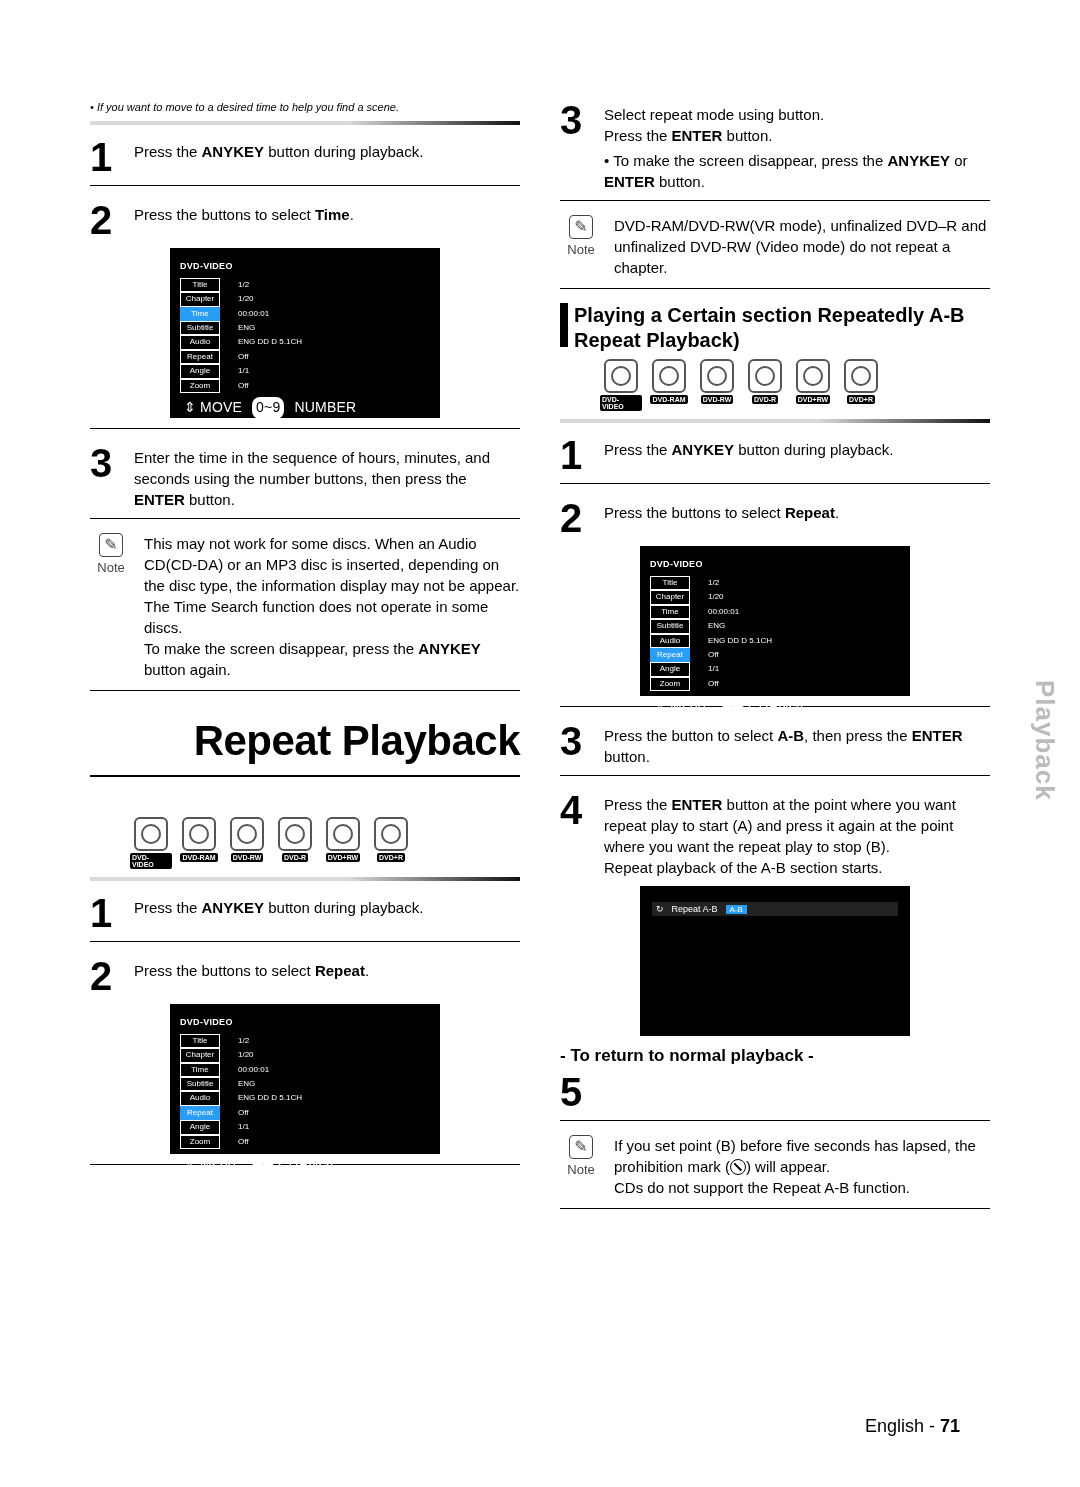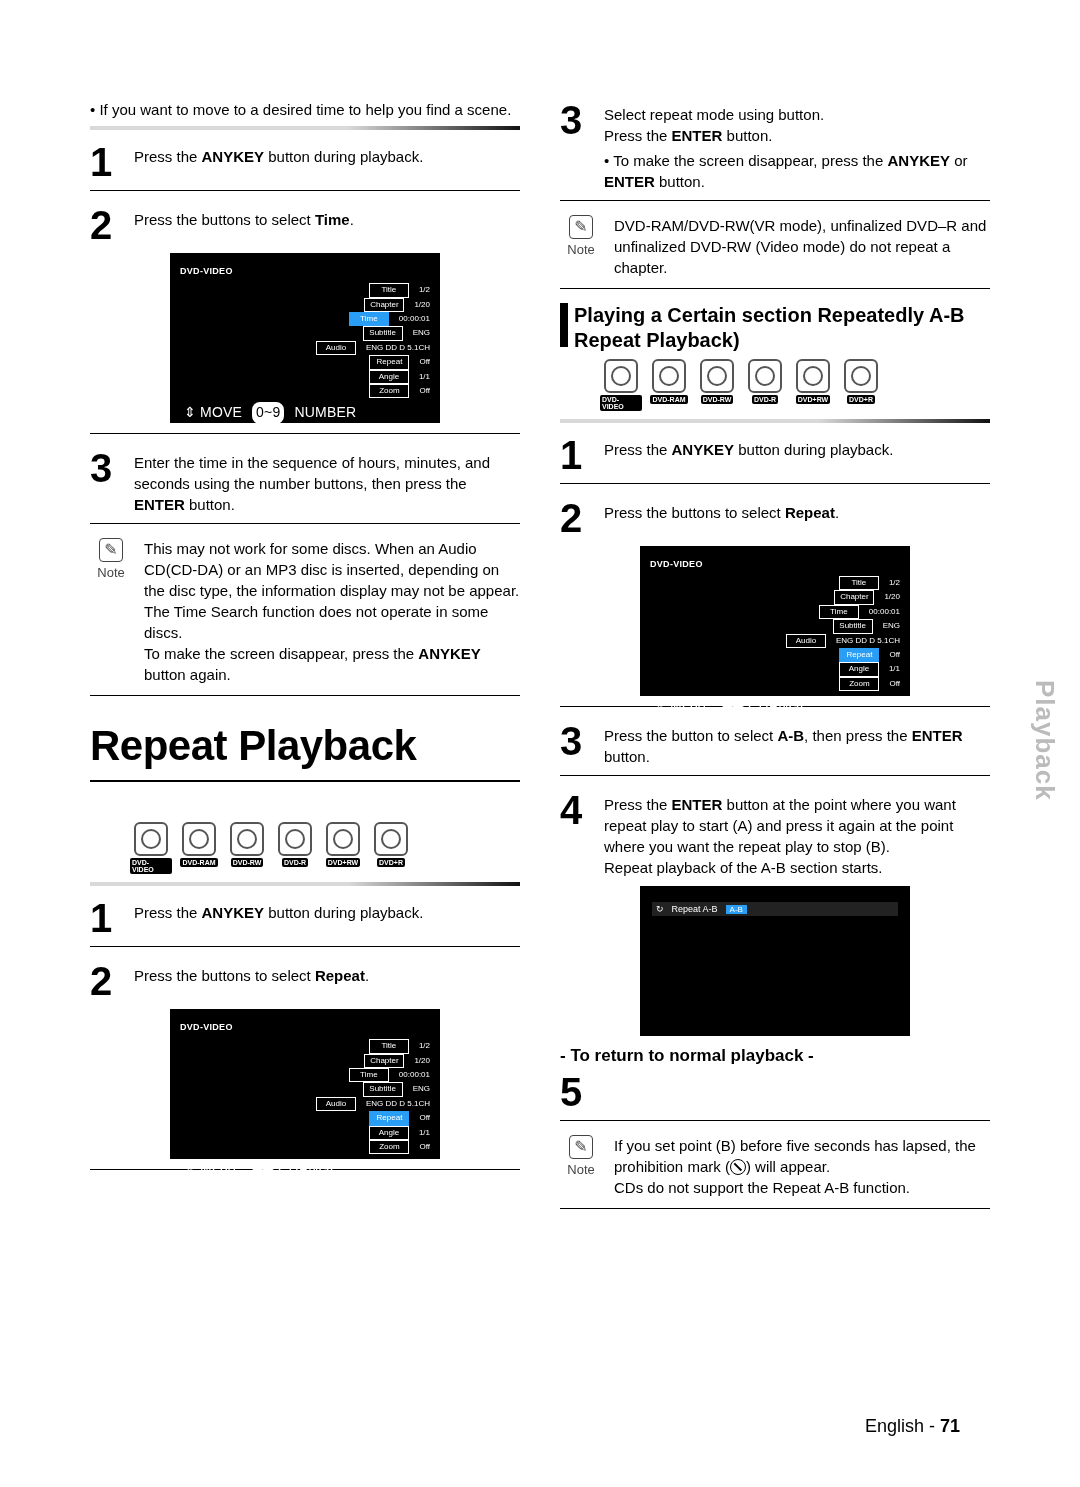--- a/index.html
+++ b/index.html
@@ -19,22 +19,23 @@
   }
   .columns {
     display: flex;
     gap: 40px;
   }
   .col {
     flex: 1;
     min-width: 0;
   }
   .bullet-line {
-    font-size: 15px;
+    font-size: 11px;
     line-height: 1.35;
+    font-style: italic;
   }
   .grad-divider {
     height: 4px;
     background: linear-gradient(90deg, #d9d9d9 0%, #d9d9d9 60%, #111 100%);
     margin: 6px 0 12px 0;
   }
   .step {
     display: flex;
     align-items: flex-start;
     gap: 14px;
@@ -69,22 +70,21 @@
     position: relative;
   }
   .screen .title-bar {
     font-weight: 700;
     margin-bottom: 4px;
     letter-spacing: .3px;
   }
   .screen-row {
     display: flex;
     align-items: center;
-    gap: 4px;
-    justify-content: flex-end;
+    gap: 12px;
   }
   .screen-row .lbl-box {
     display: inline-block;
     border: 1px solid #fff;
     padding: 0 4px;
     min-width: 30px;
     font-size: 8px;
     text-align: center;
   }
   .screen-row.hl .lbl-box { background: #2a9df4; border-color:#2a9df4; }
@@ -122,20 +122,21 @@
     align-items: center;
     justify-content: center;
     font-size: 16px;
     margin-bottom: 2px;
   }
   .big-title {
     font-size: 42px;
     font-weight: 700;
     margin: 26px 0 0 0;
     letter-spacing: -0.5px;
+    text-align: right;
   }
   .big-title-divider {
     height: 2px;
     background: #000;
     margin: 10px 0 40px 0;
   }
   .section-head {
     display: flex;
     align-items: flex-start;
     gap: 6px;

